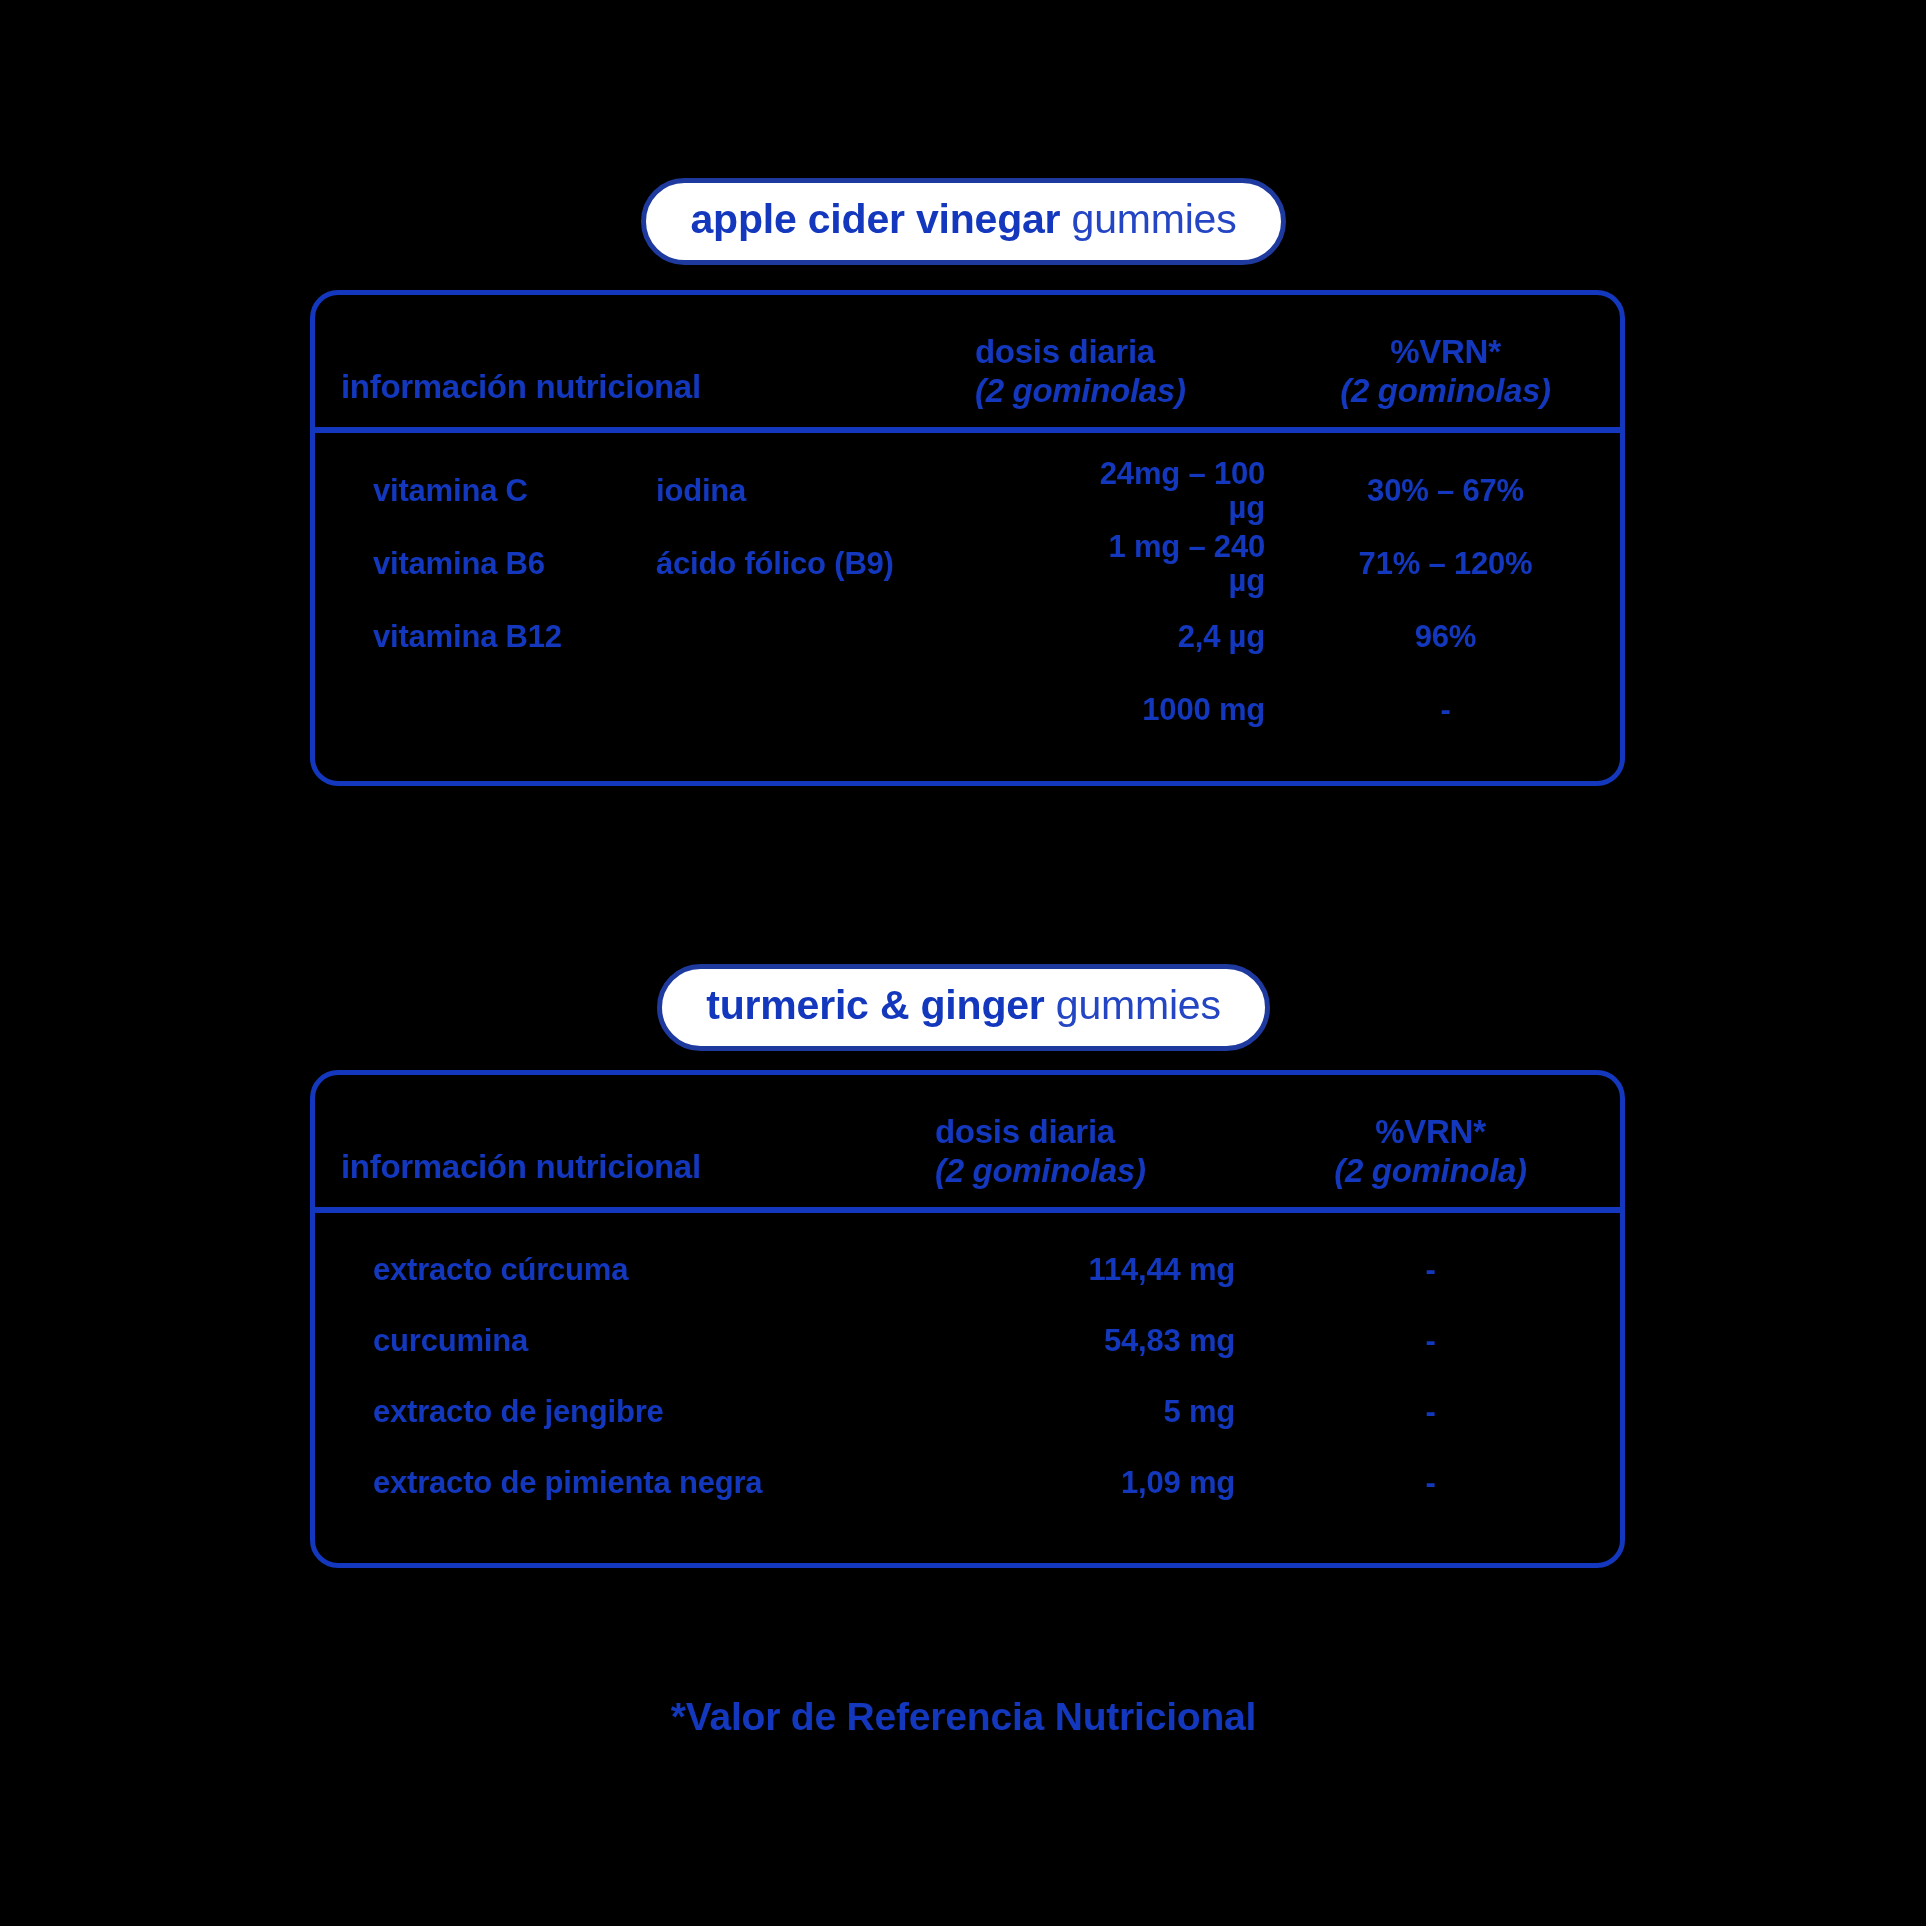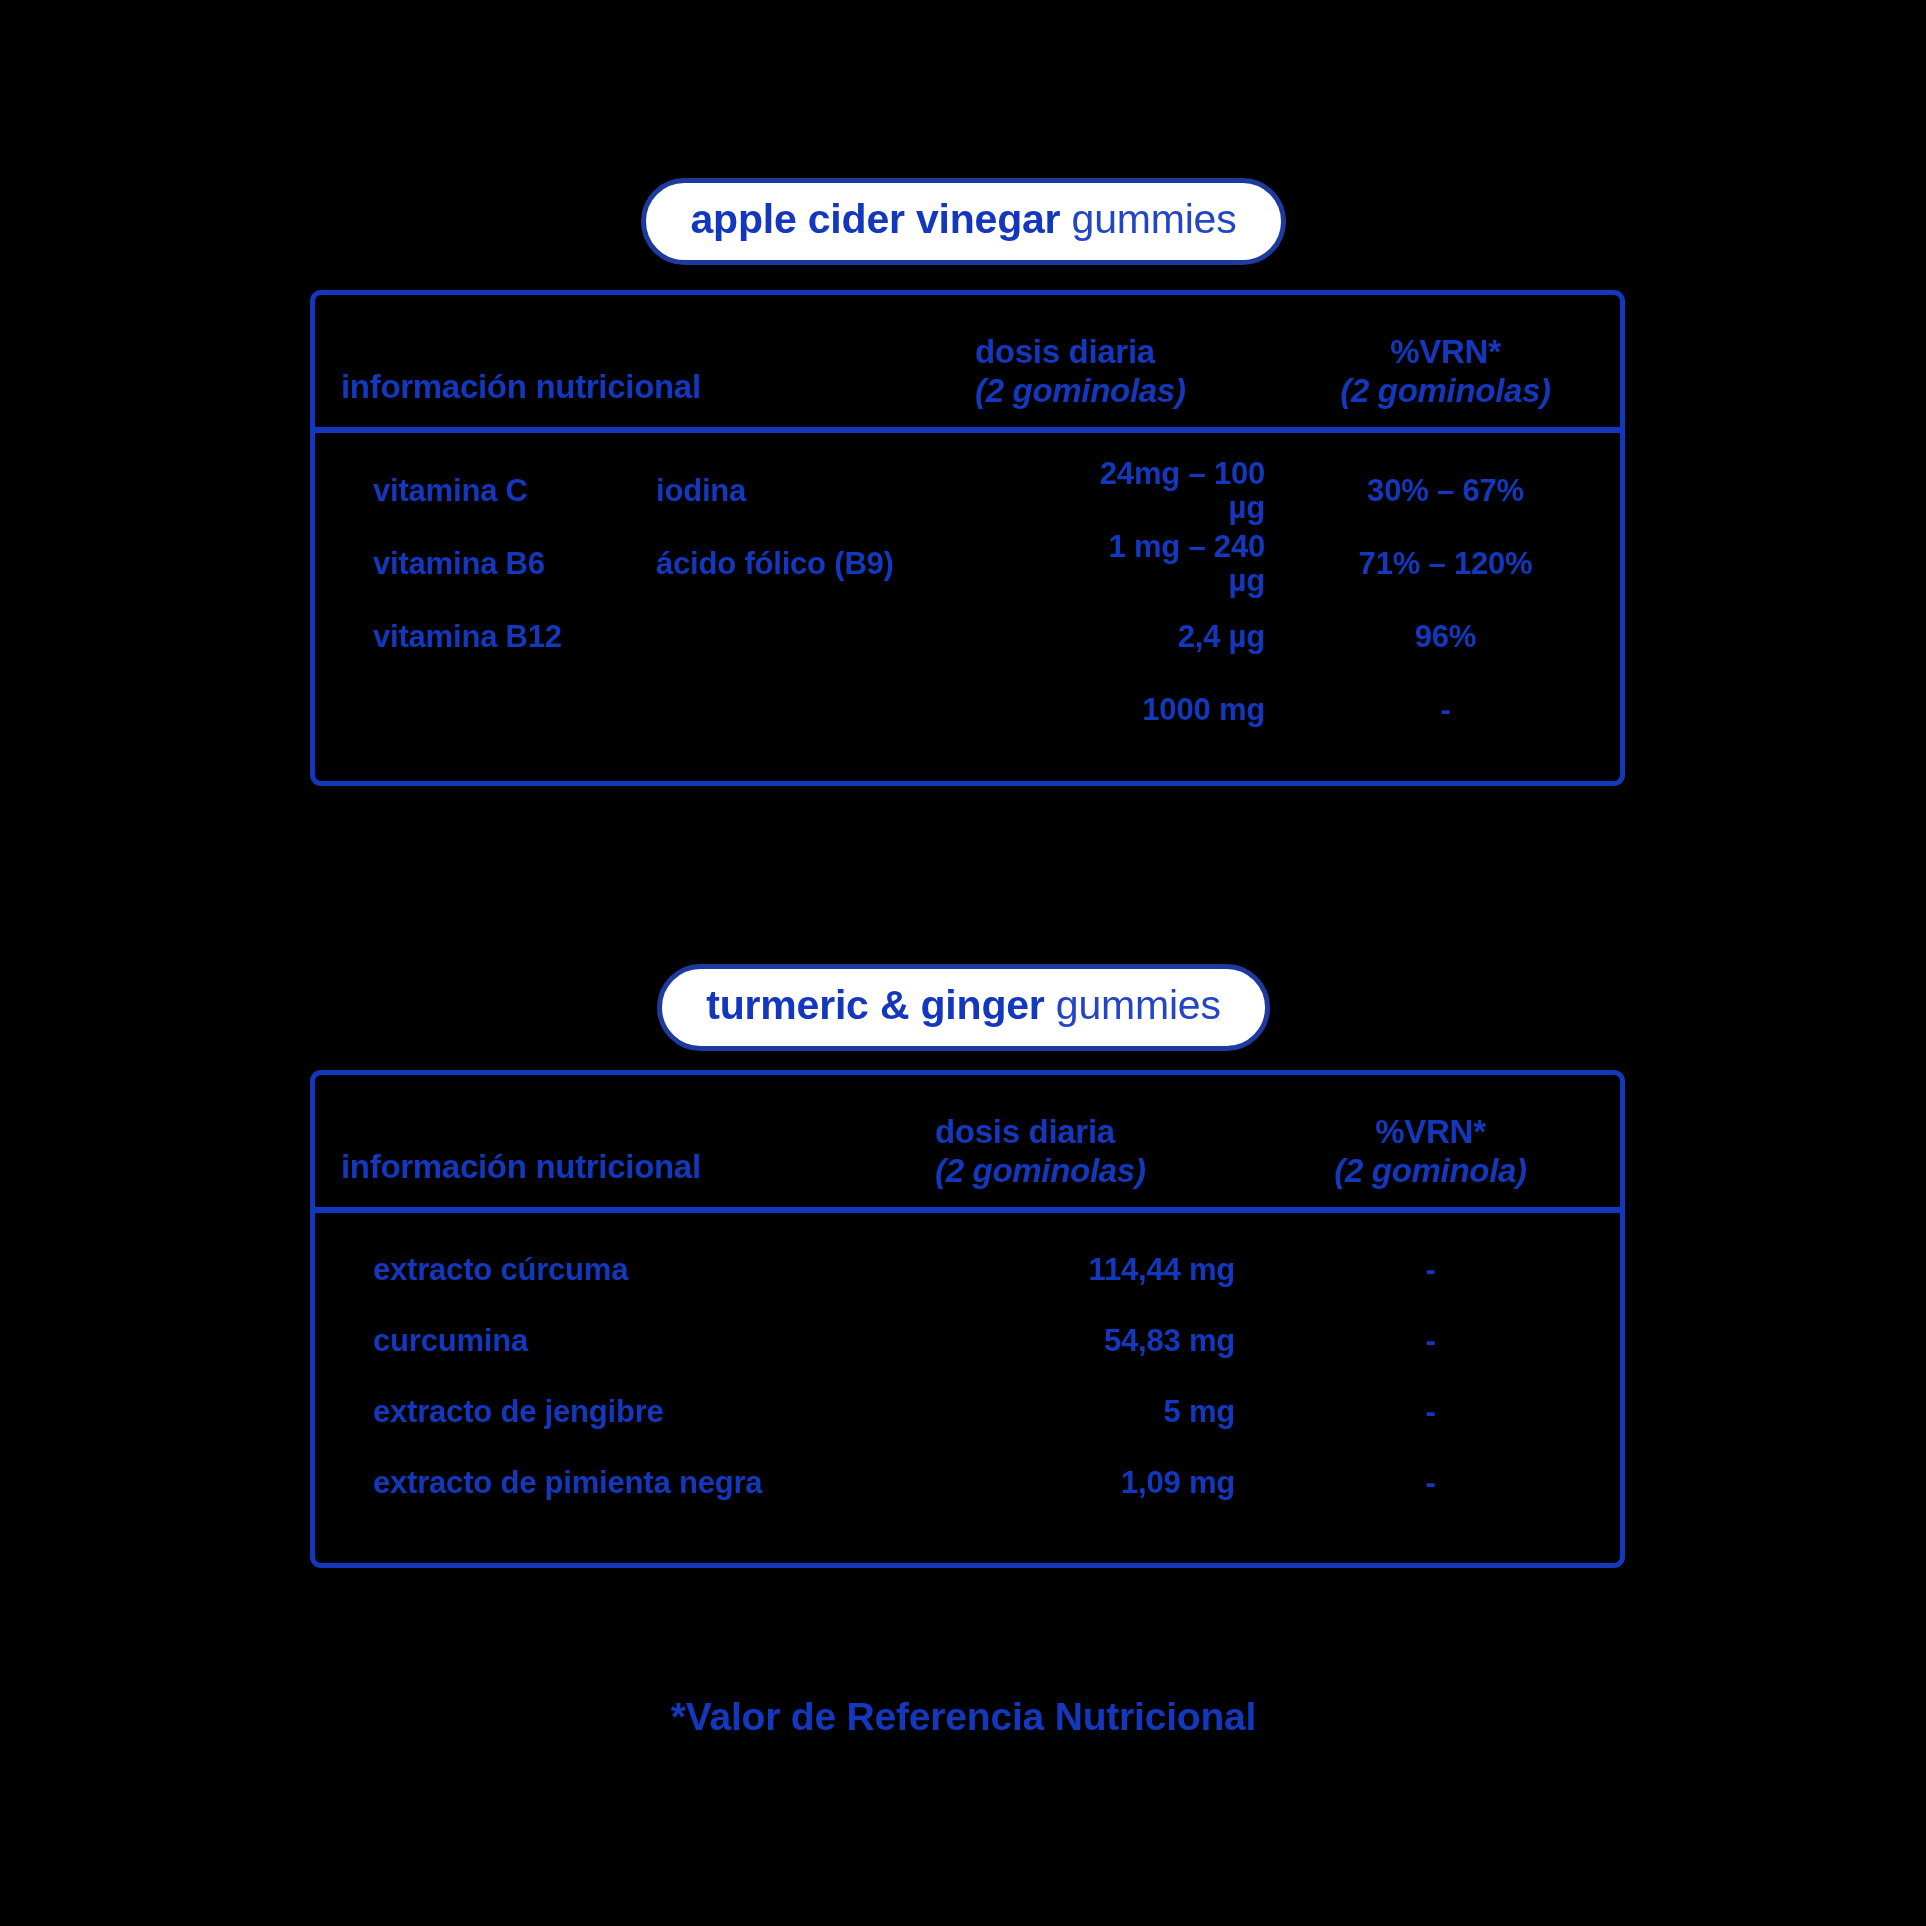--- a/index.html
+++ b/index.html
@@ -48,21 +48,21 @@
     font-weight: 400;
     color: #2446c4;
   }
 
   
   .card {
     position: absolute;
     left: 310px;
     width: 1315px;
     border: 5px solid #1338bd;
-    border-radius: 11px;
+    border-radius: 28px;
     box-sizing: border-box;
     background: transparent;
   }
 
   .thead {
     display: flex;
     align-items: flex-end;
     padding: 38px 26px 16px 26px;
     box-sizing: border-box;
   }

